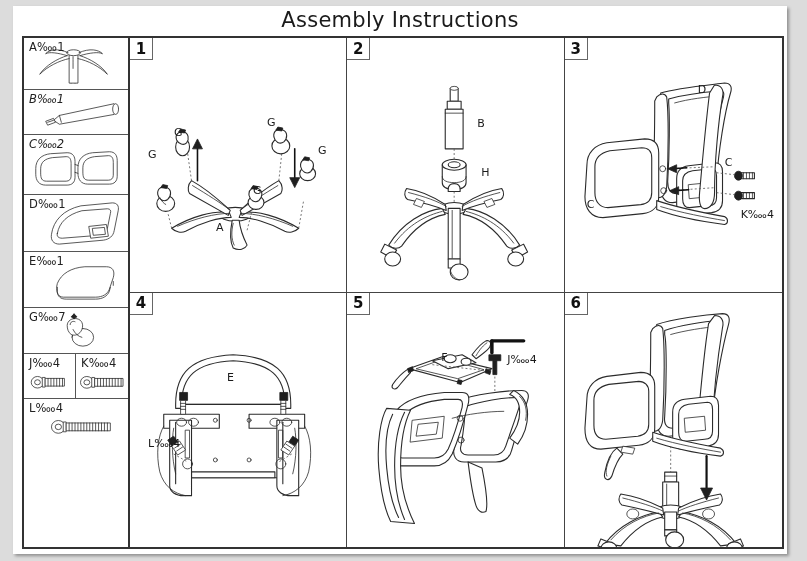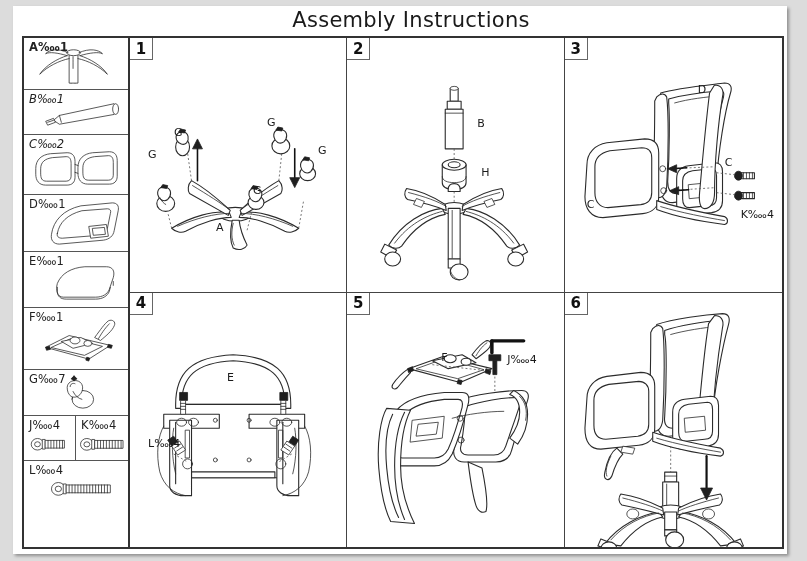--- a/index.html
+++ b/index.html
@@ -28,21 +28,20 @@
   #title {
     position: absolute;
     left: 13px;
     top: 8px;
     width: 774px;
     text-align: center;
     font-size: 21px;
     color: #1a1a1a;
     letter-spacing: 0.3px;
     font-family: "DejaVu Sans", sans-serif;
-    padding-left: 11px;
   }
   
   #frame {
     position: absolute;
     left: 22px;
     top: 36px;
     width: 762px;
     height: 513px;
     border: 2px solid #333;
     box-sizing: border-box;
@@ -160,21 +159,21 @@
 <div id="screen">
 
   <div id="sheet"></div>
 
   <div id="title">Assembly Instructions</div>
 
   <div id="frame">
 
     <div id="parts">
 
-      <div class="part-row" style="height:52px;font-weight:bold;">
+      <div class="part-row" style="height:52px;">
         <span class="part-label">A‱1</span>
         <svg class="part-art" viewBox="0 0 106 52" preserveAspectRatio="xMidYMid meet">
           <path class="ln2" d="M52 16 L52 46 M48 16 L48 46"></path>
           <path class="fillw2" d="M46 46 L55 46 L55 16 L46 16 Z"></path>
           <ellipse class="fillw2" cx="50.5" cy="15" rx="7" ry="3"></ellipse>
           <path class="ln2" d="M45 15 C34 10 26 12 22 16 C26 14 34 15 44 18"></path>
           <path class="ln2" d="M56 15 C67 10 76 12 80 16 C76 14 67 15 57 18"></path>
           <path class="ln2" d="M44 18 C34 21 22 28 16 37 C24 29 36 23 46 21"></path>
           <path class="ln2" d="M57 18 C67 21 79 28 85 37 C77 29 65 23 55 21"></path>
           <path class="ln2" d="M50 19 C50 23 50 28 50 31"></path>
@@ -215,35 +214,20 @@
 
       <div class="part-row" style="height:56px;">
         <span class="part-label">E‱1</span>
         <svg class="part-art" viewBox="0 0 106 56">
           <path class="fillw2" d="M34 32 C38 22 48 16 62 15 L84 15 C90 15 93 19 91 26 L87 38 C85 43 80 46 73 46 L40 46 C34 46 32 39 34 32 Z"></path>
           <path class="ln2" d="M34 36 L34 40 C34 45 37 48 43 48 L73 48 C80 48 85 45 87 40 L88 36"></path>
           <path class="ln2" d="M91 30 L91 34"></path>
         </svg>
       </div>
 
-      <div class="part-row" style="height:62px;">
-        <span class="part-label">F‱1</span>
-        <svg class="part-art" viewBox="0 0 106 62">
-          <path class="fillw2" d="M22 40 L46 28 L88 38 L66 52 Z"></path>
-          <path class="ln2" d="M28 40 L48 31 L80 39 L62 48 Z"></path>
-          <path class="fillw2" d="M38 34 L58 30 L70 36 L50 41 Z"></path>
-          <ellipse class="fillw2" cx="52" cy="33" rx="5" ry="3.5"></ellipse>
-          <ellipse class="fillw2" cx="65" cy="36" rx="4" ry="3"></ellipse>
-          <path class="fillw2" d="M72 30 C78 22 82 16 86 13 C90 11 94 14 92 18 C90 23 84 28 78 33 Z"></path>
-          <path class="ln2" d="M76 31 C80 24 84 19 87 16"></path>
-          <path class="dk" d="M26 39 l-4 1 l1 3 l4 -1 Z"></path>
-          <path class="dk" d="M86 37 l4 1 l-1 3 l-4 -1 Z"></path>
-          <path class="dk" d="M64 50 l3 1 l-1 3 l-3 -1 Z"></path>
-        </svg>
-      </div>
 
       <div class="part-row" style="height:46px;">
         <span class="part-label">G‱7</span>
         <svg class="part-art" viewBox="0 0 106 46">
           <ellipse class="fillw2" cx="60" cy="30" rx="11" ry="9"></ellipse>
           <path class="ln2" d="M49 30 C49 25 53 21 60 21"></path>
           <path class="fillw2" d="M44 18 C44 13 49 10 54 11 C59 12 61 17 59 22 C57 27 52 29 48 27 C45 25 44 21 44 18 Z"></path>
           <path class="ln2" d="M47 17 C47 14 50 13 52 14"></path>
           <path class="dk" d="M48 9 l3 -3 l3 3 l-3 2 Z"></path>
           <path class="ln2" d="M51 11 L51 6"></path>

